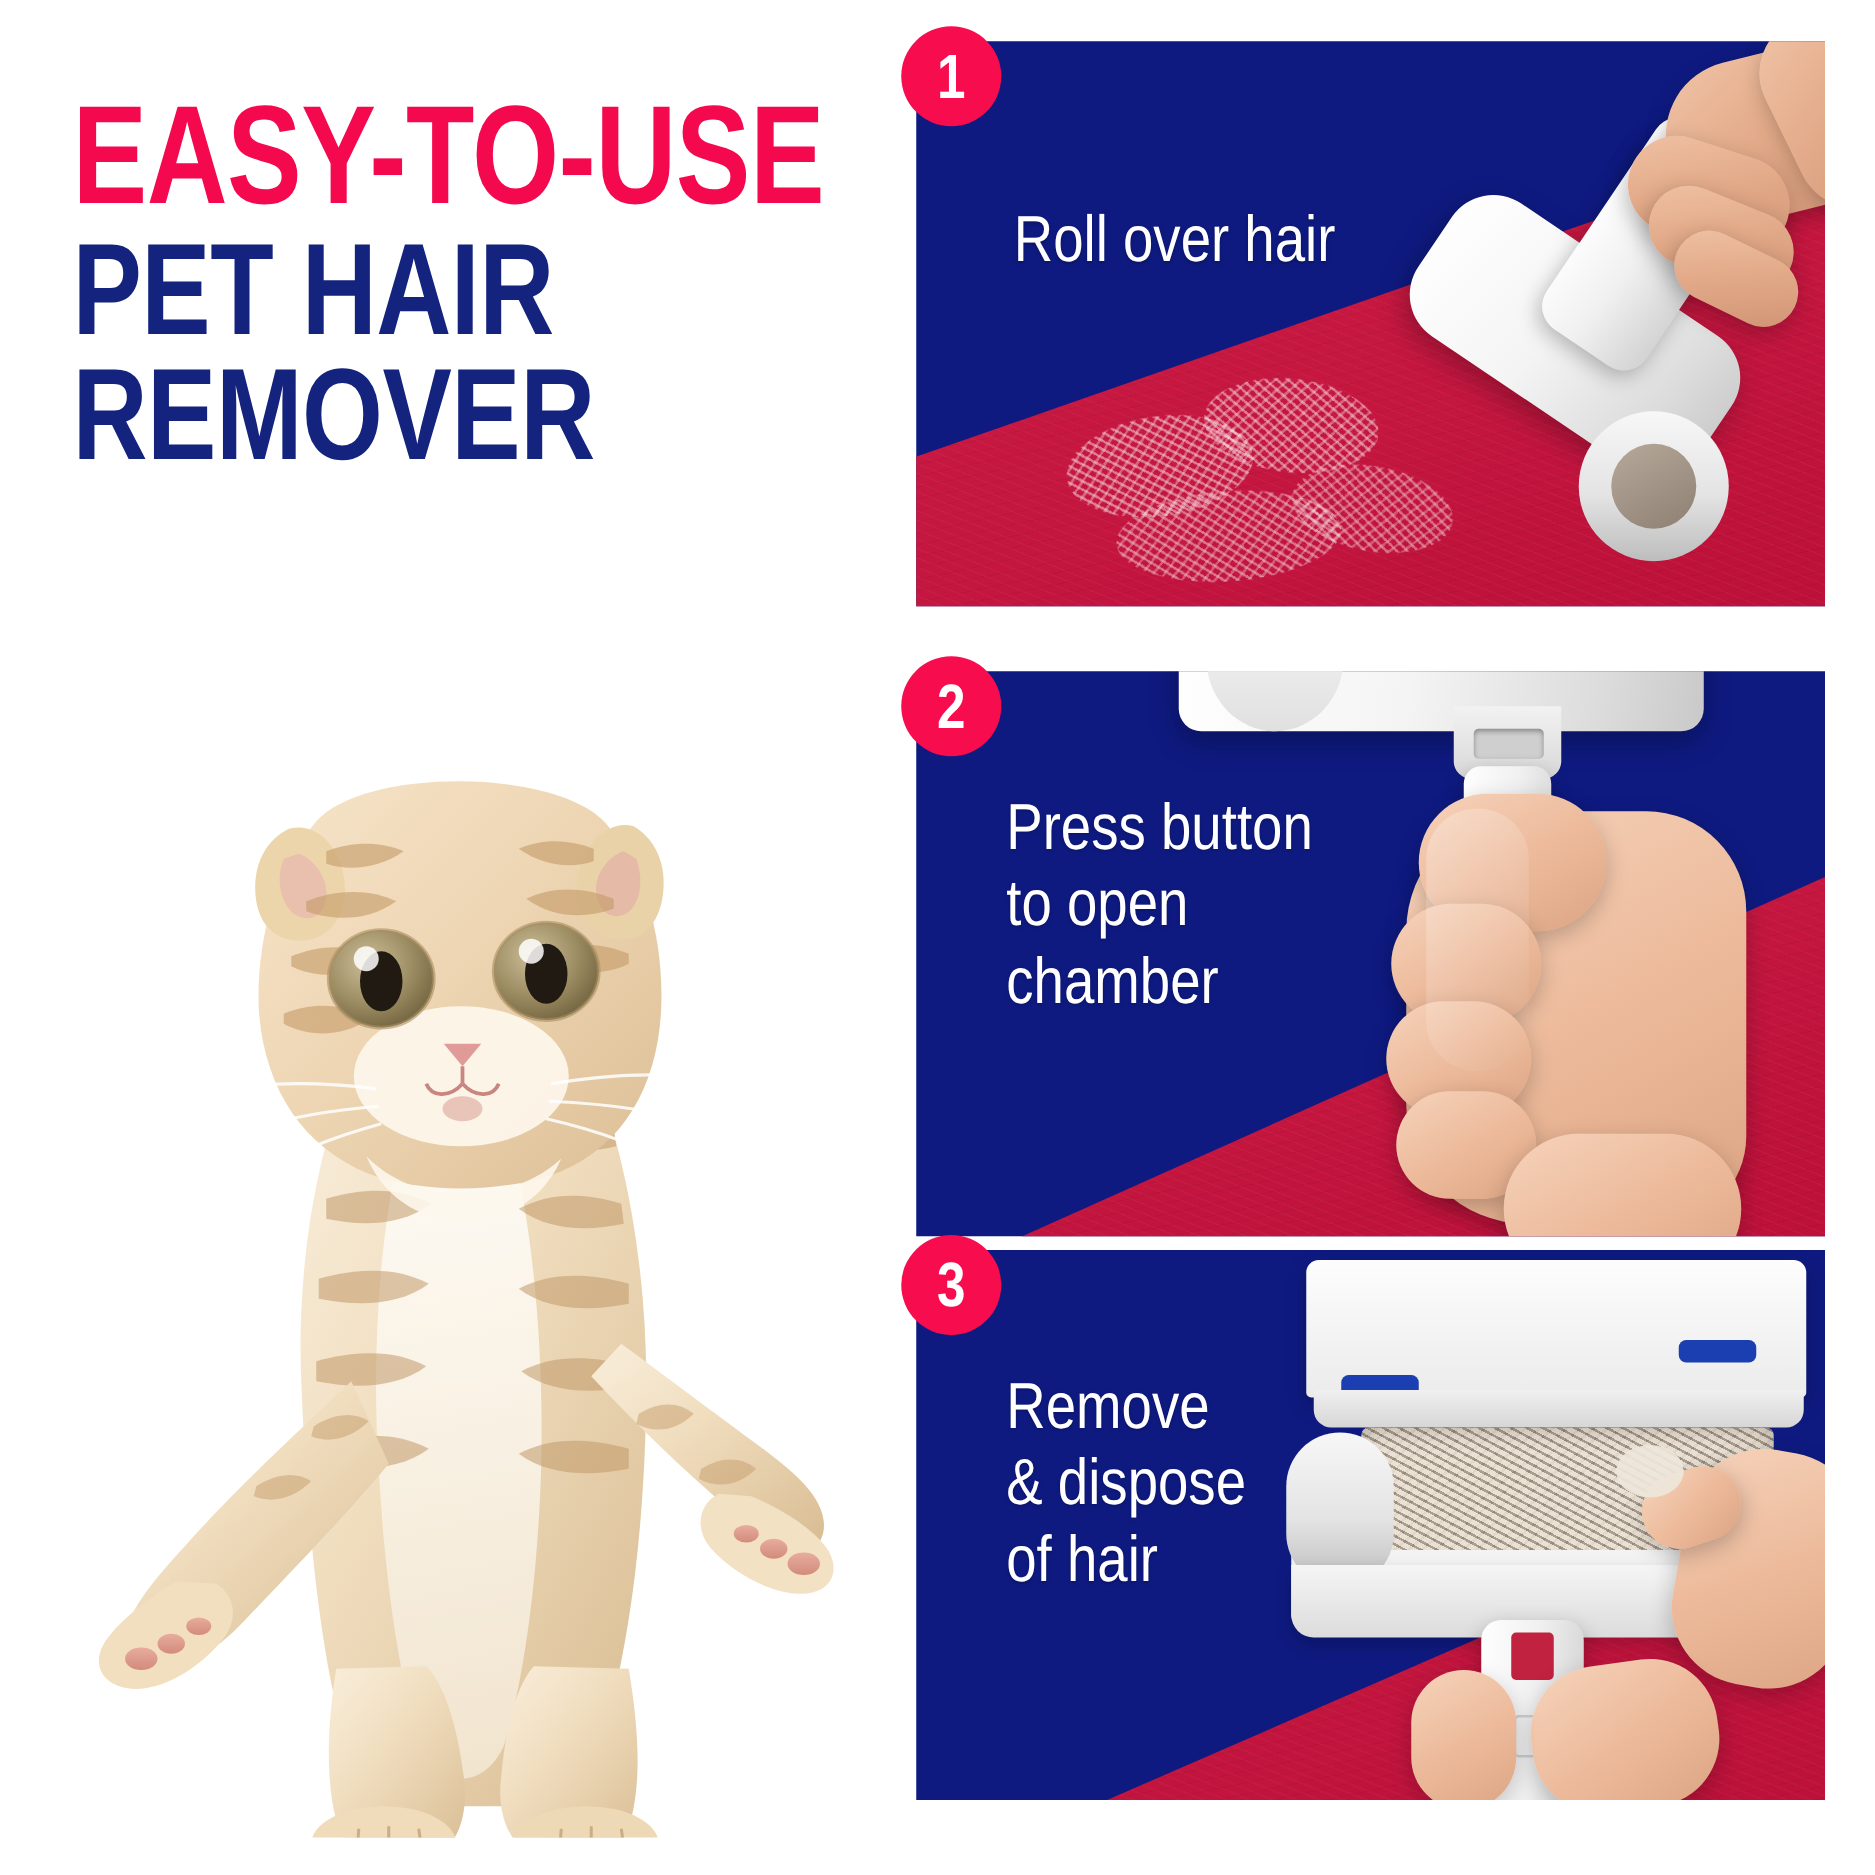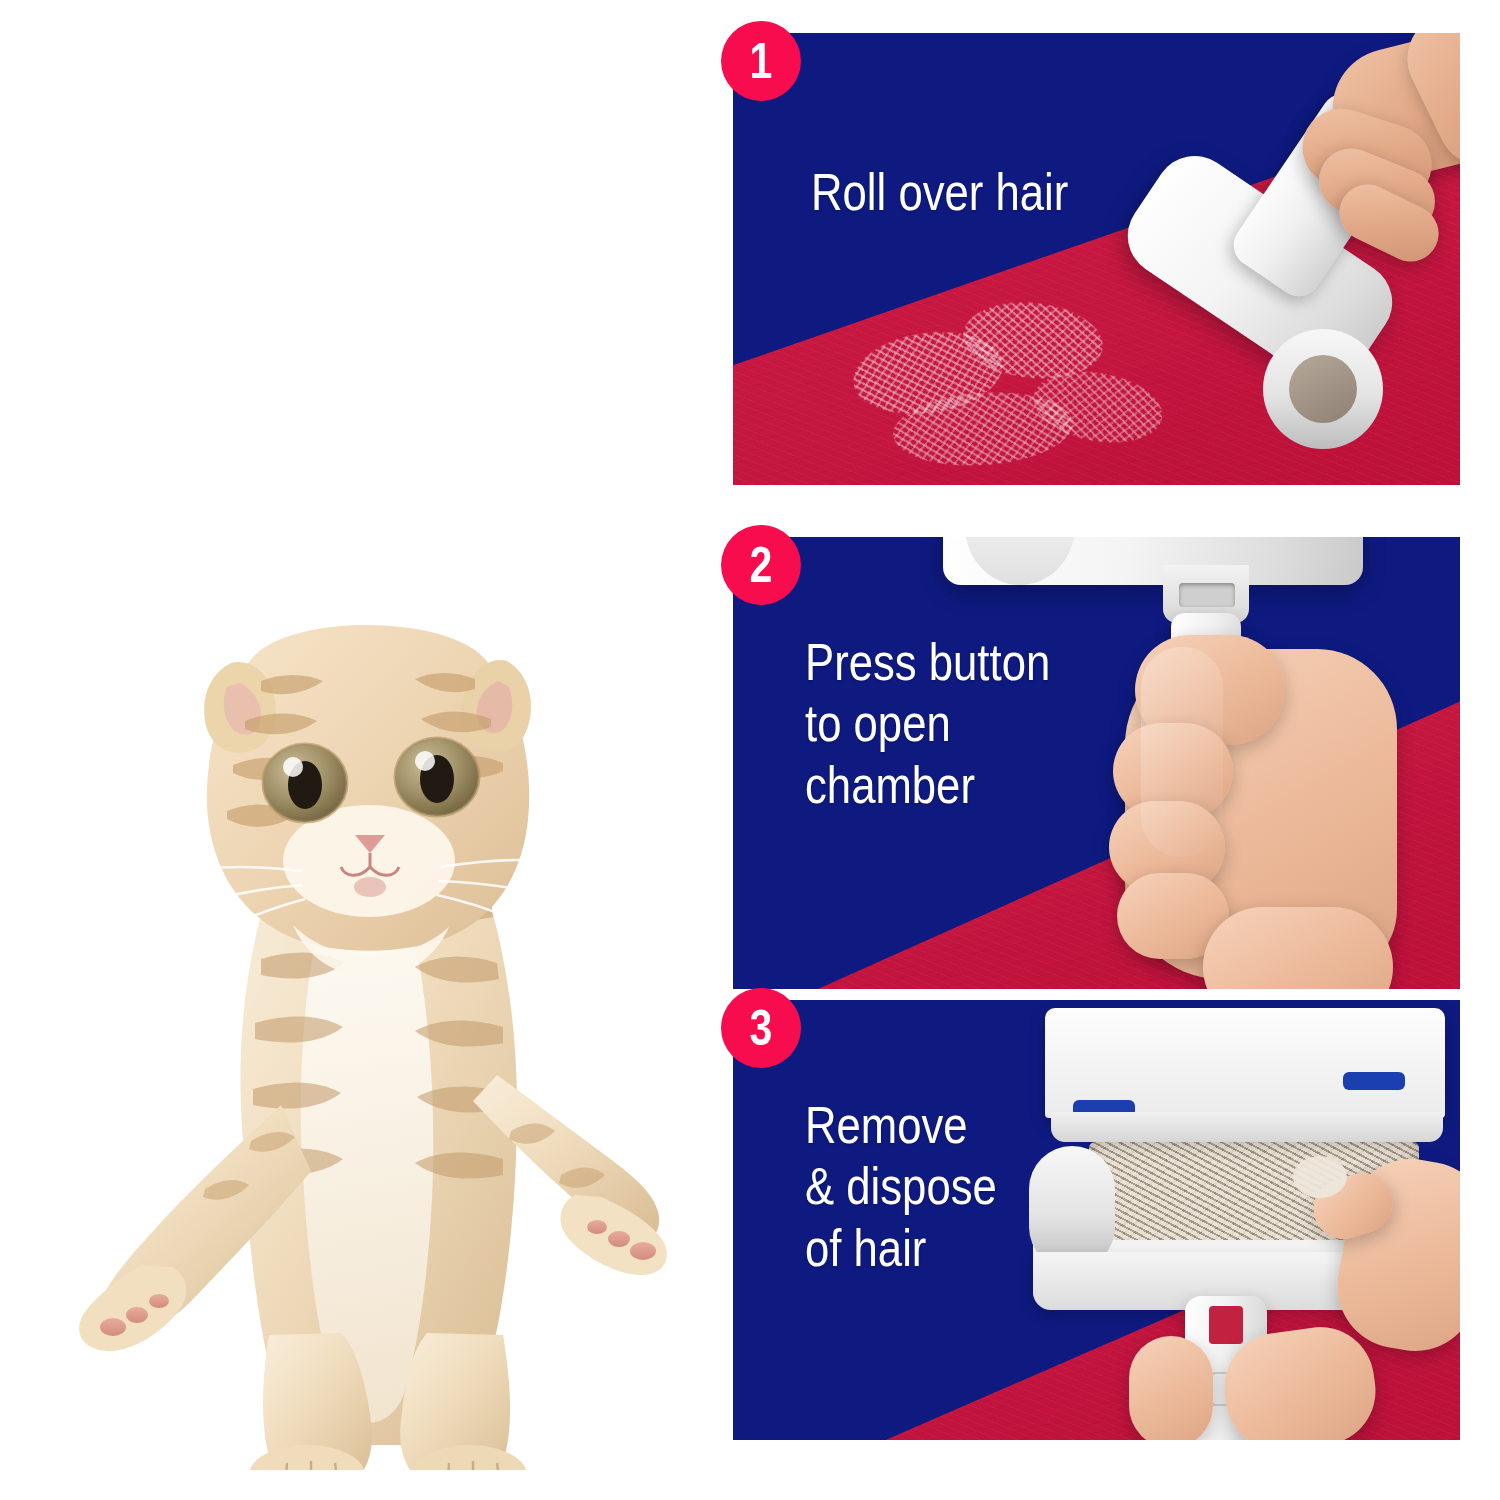--- a/index.html
+++ b/index.html
@@ -132,20 +132,25 @@
       repeating-linear-gradient(28deg, rgba(120,104,88,.55) 0 2px, rgba(235,226,214,.75) 2px 6px),
       repeating-linear-gradient(-40deg, rgba(150,134,116,.4) 0 2px, rgba(240,233,222,.6) 2px 7px),
       #ded3c4;
   }
 </style>
 </head>
 <body>
 
 <div class="stage">
 
+  <div class="headline">
+    <span class="hl-line hl-1">EASY-TO-USE</span>
+    <span class="hl-line hl-2">PET HAIR</span>
+    <span class="hl-line hl-3">REMOVER</span>
+  </div>
 
   <div class="cat-wrap">
     <svg class="cat" viewBox="0 0 640 925" xmlns="http://www.w3.org/2000/svg">
       <defs>
         <linearGradient id="furA" x1="0" y1="0" x2="1" y2="1">
           <stop offset="0%" stop-color="#f6e4c9"></stop>
           <stop offset="45%" stop-color="#eed6b4"></stop>
           <stop offset="100%" stop-color="#dcbe95"></stop>
         </linearGradient>
         <linearGradient id="furBody" x1="0.1" y1="0" x2="0.95" y2="1">

